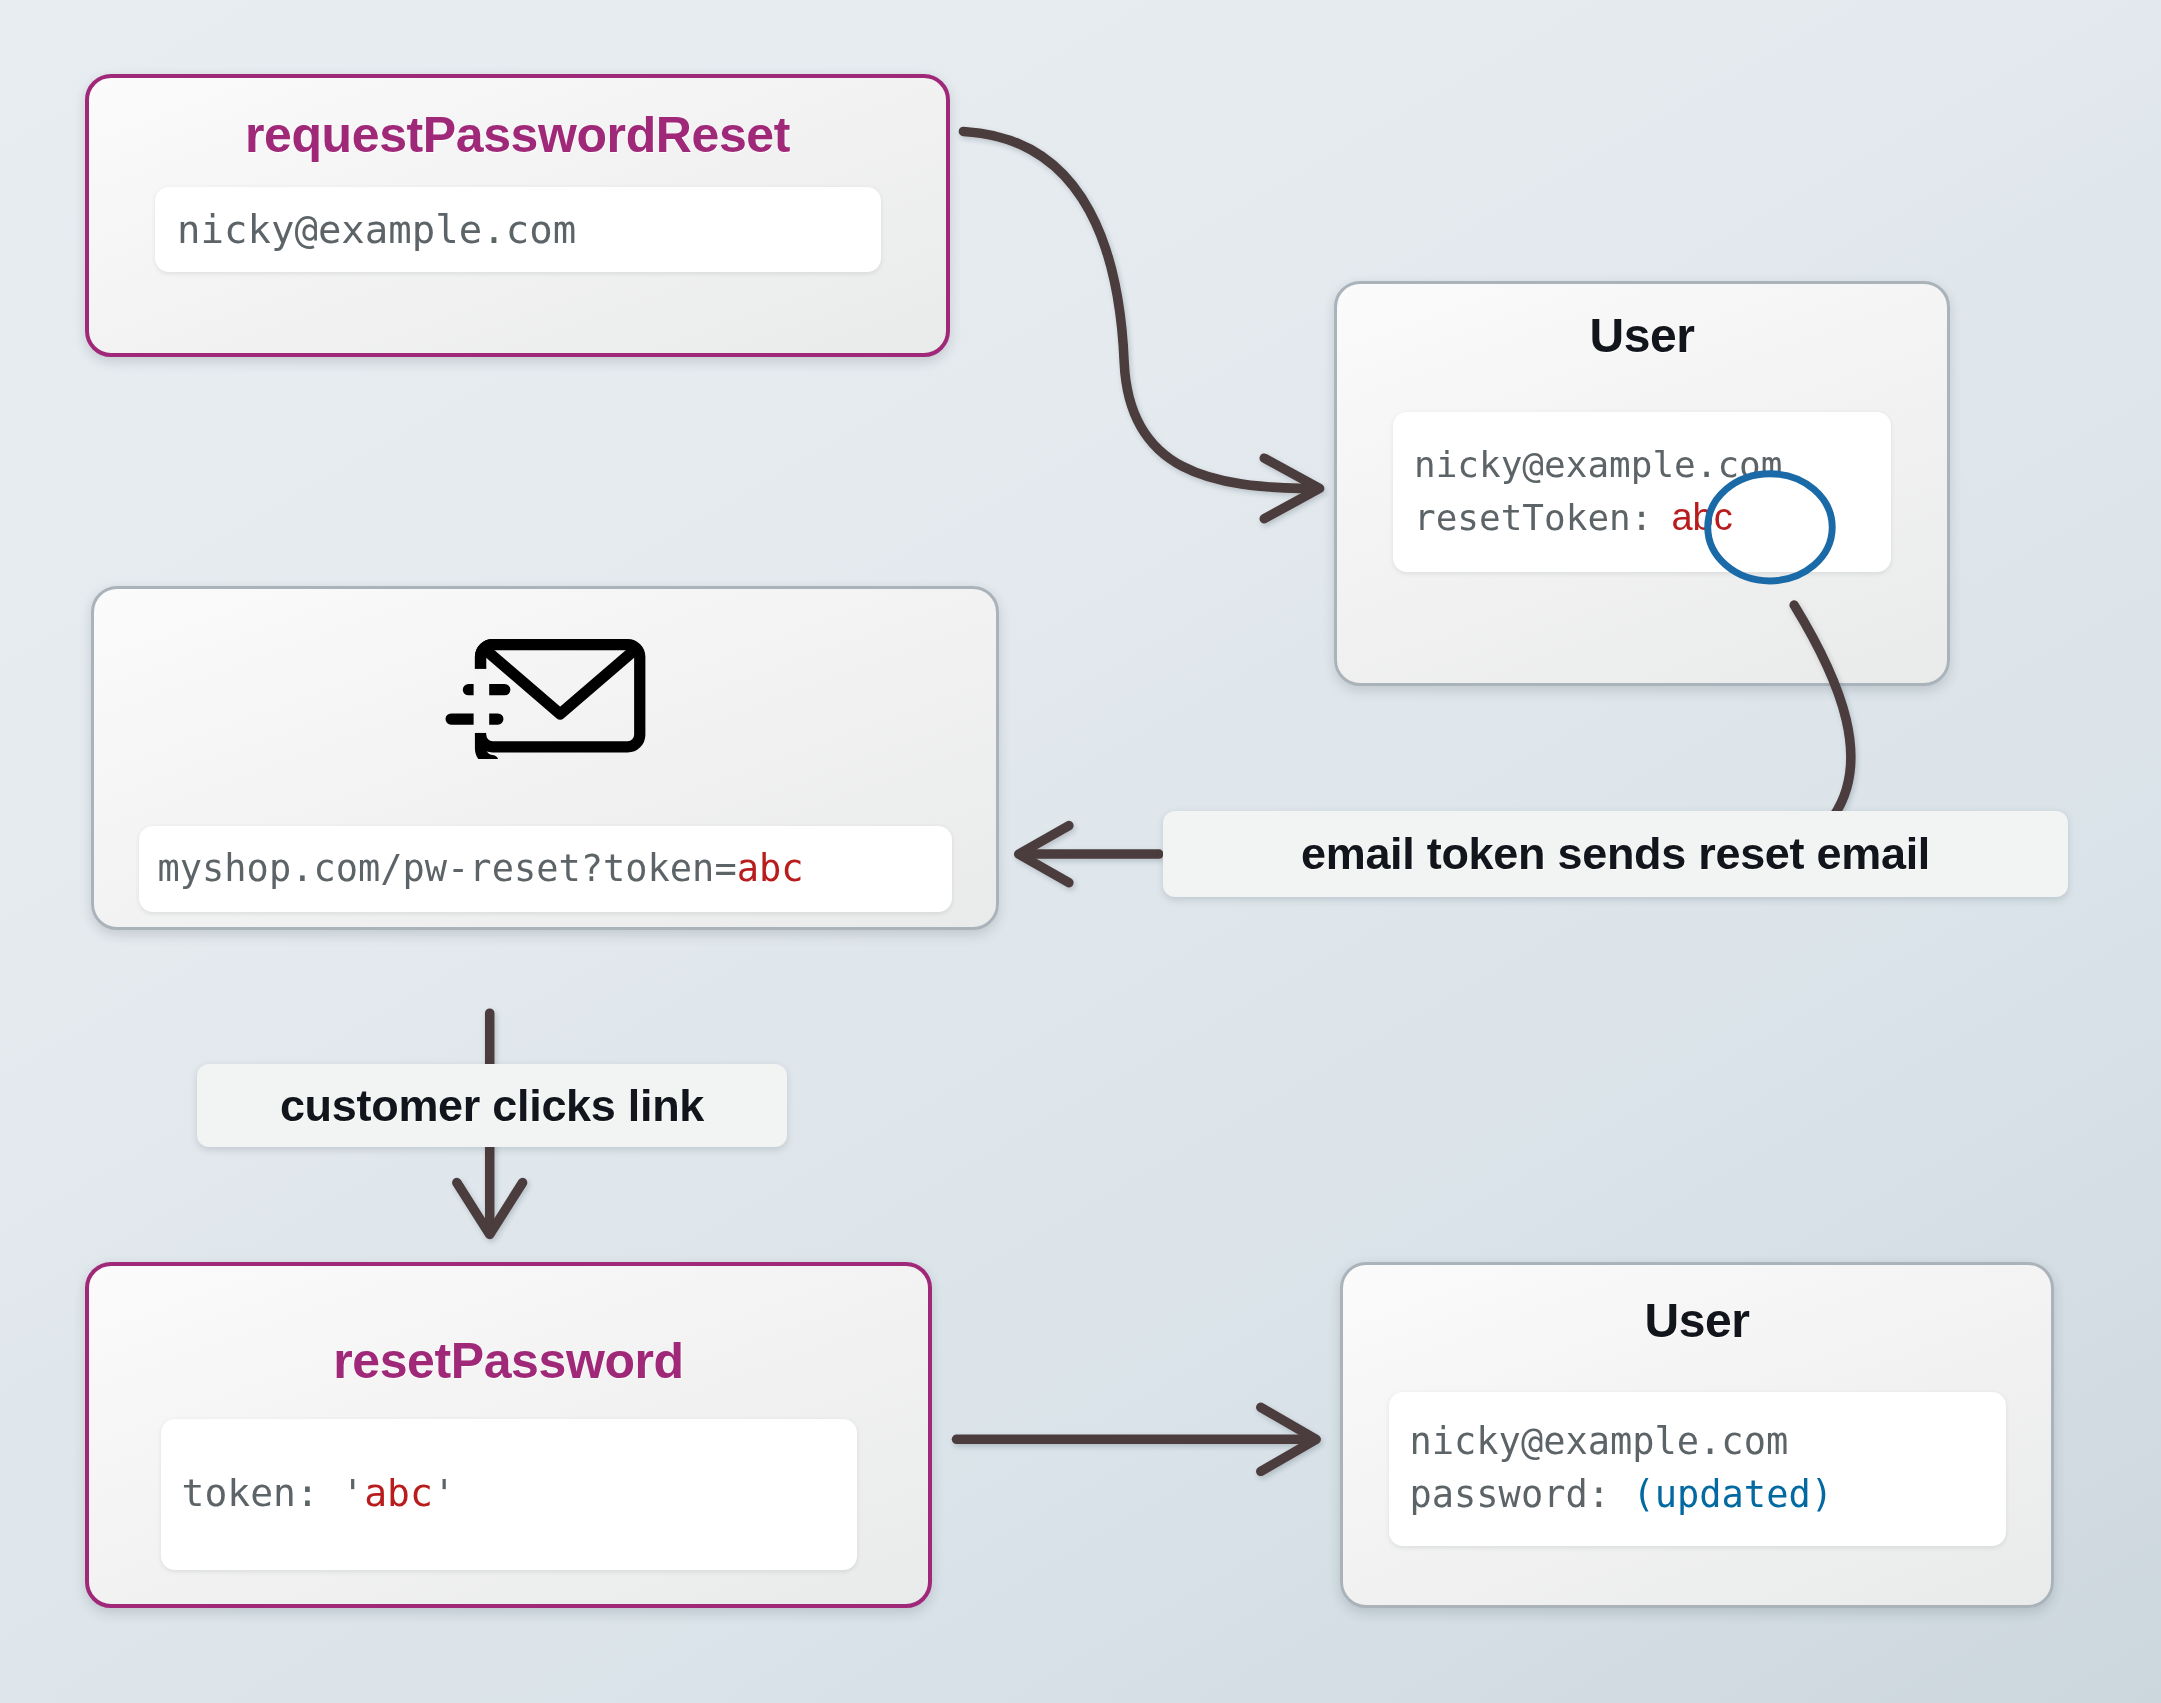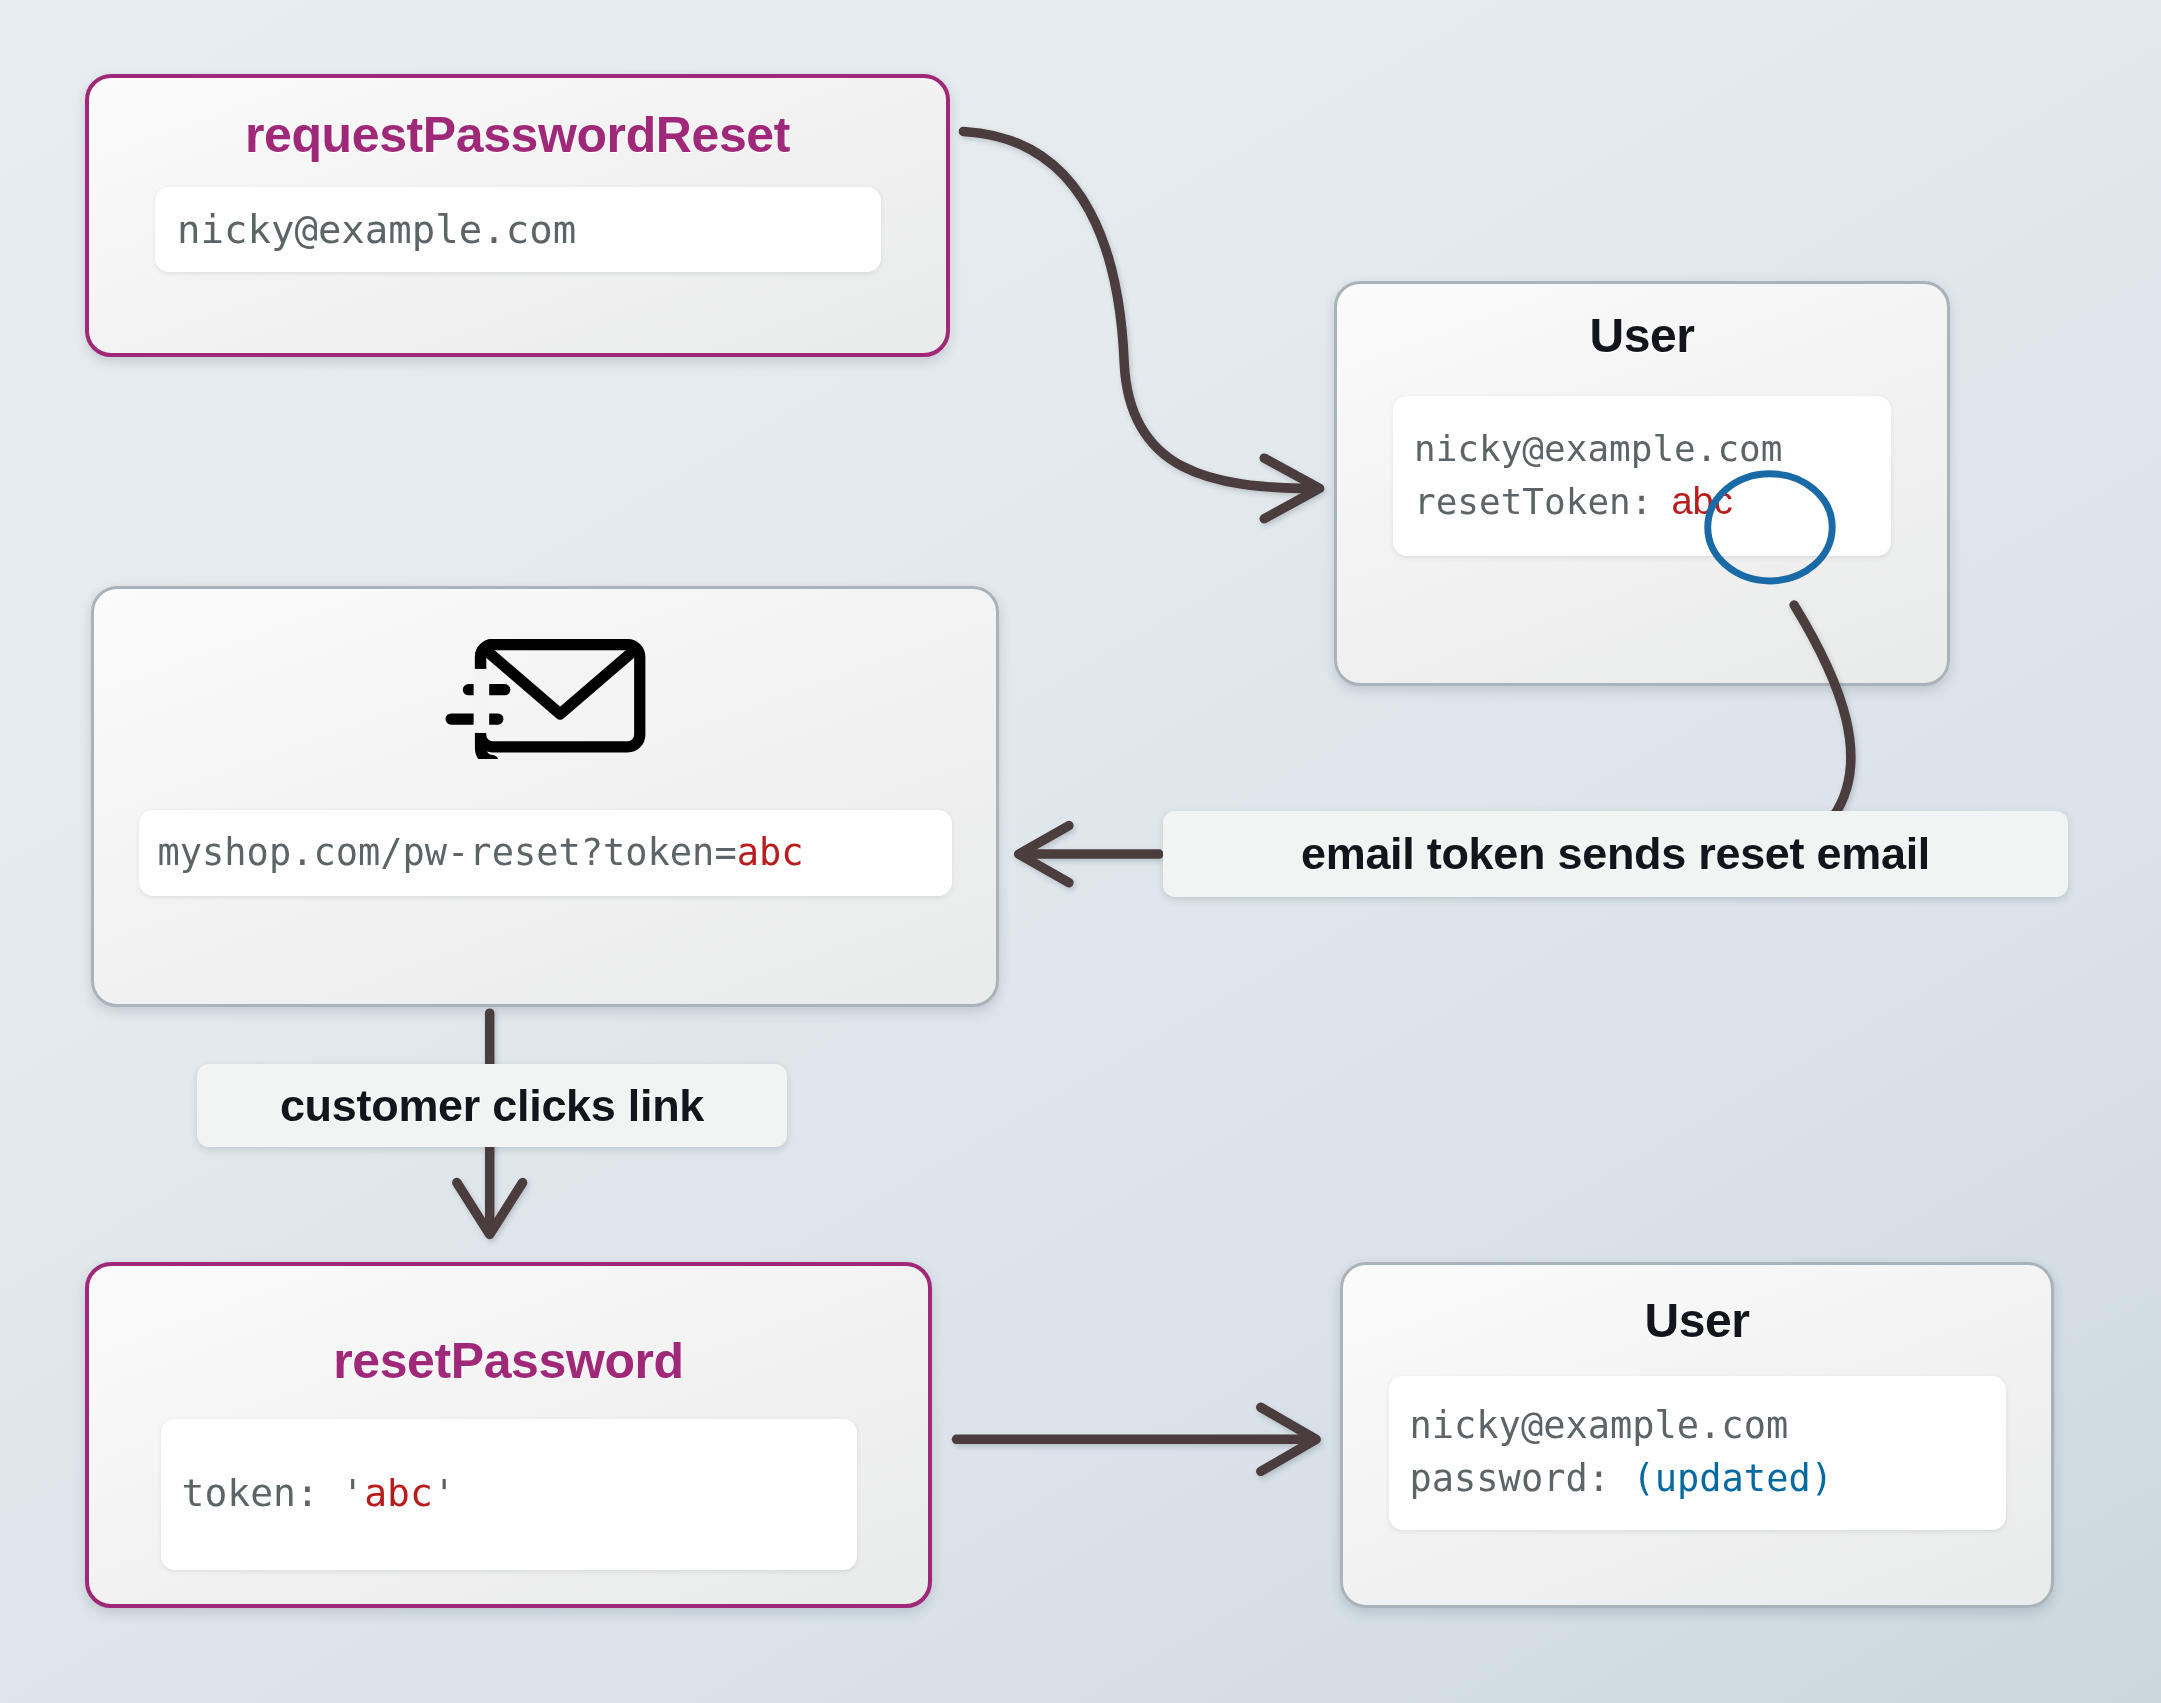--- a/index.html
+++ b/index.html
@@ -28,20 +28,21 @@
     box-shadow: 0 4.3px 12px rgba(40,55,70,0.17);
     display: flex;
     flex-direction: column;
     align-items: center;
   }
   .node.accent {
     border: 4.3px solid #a02878;
   }
   .node.plain {
     border: 3.5px solid #a9b3b9;
+    gap: 16px;
   }
 
   .node-title {
     font-weight: bold;
     letter-spacing: -0.4px;
     text-shadow: 0.9px 0.9px 0 rgba(255,255,255,0.85);
     white-space: nowrap;
   }
   .node-title.accent {
     color: #a02878;
@@ -85,21 +86,21 @@
   #node-user-top {
     left: 1334px; top: 281px; width: 616px; height: 405px;
   }
   #node-user-top .node-title { margin-top: 24px; }
   #node-user-top .field {
     width: 498px; height: 160px; margin-top: 33px;
     font-size: 36px; padding-left: 21px;
   }
 
   #node-email {
-    left: 91px; top: 586px; width: 908px; height: 421px;
+    left: 91px; top: 586px; width: 908px; height: 344px;
   }
   #node-email .env-wrap {
     margin-top: 36px;
     width: 225px; height: 138px;
     display: flex; align-items: center; justify-content: center;
   }
   #node-email .field {
     width: 813px; height: 86px; margin-top: 47px;
     font-size: 37px; padding-left: 19px;
   }

